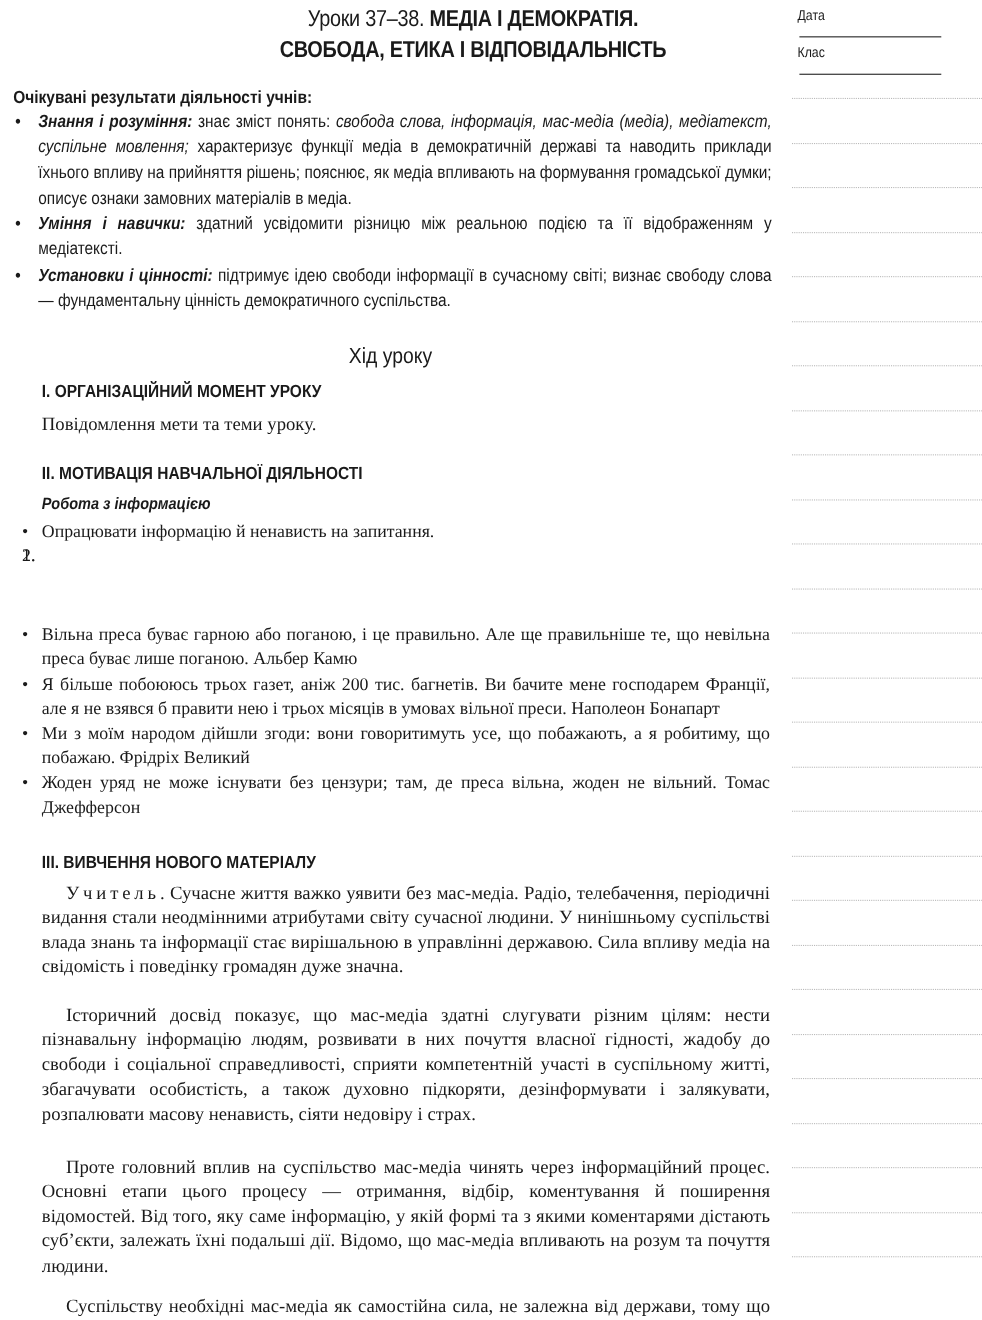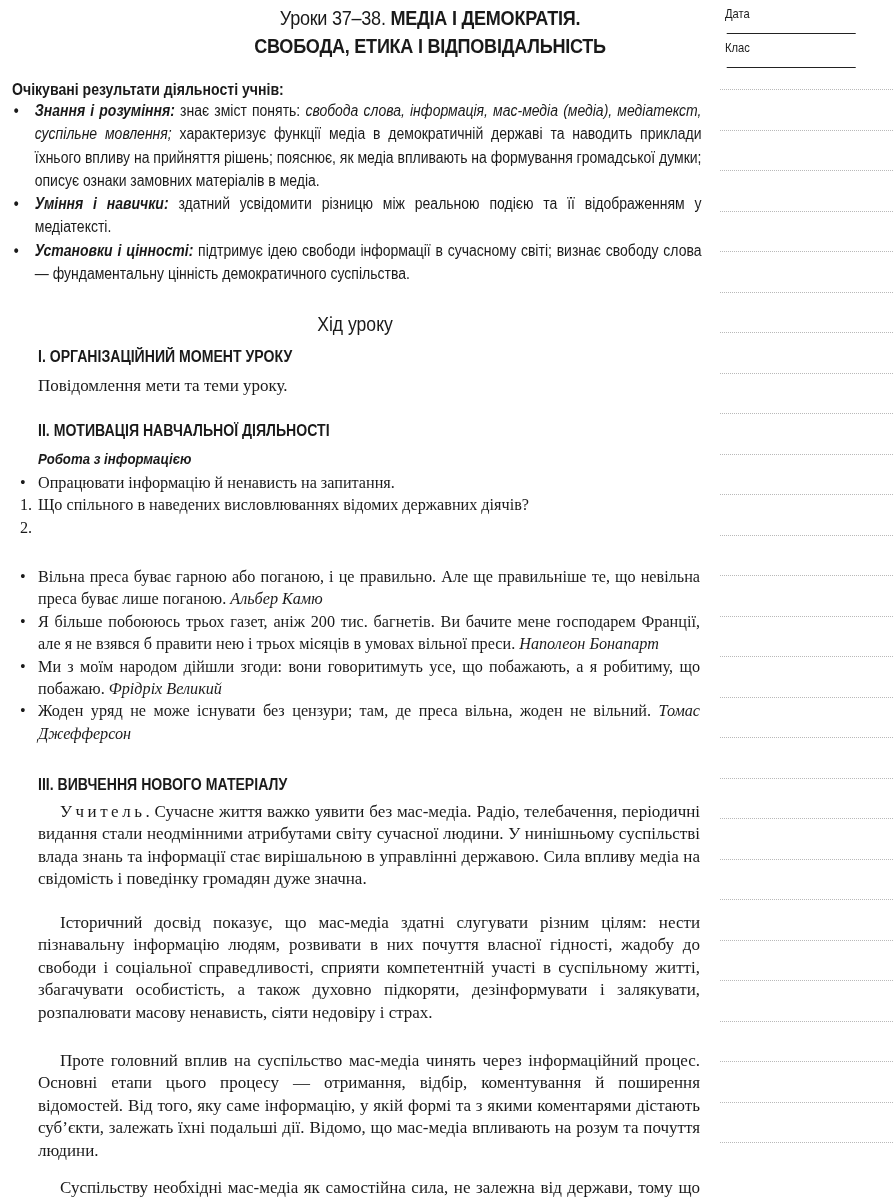--- a/index.html
+++ b/index.html
@@ -28,21 +28,21 @@
   .sec-head { position: absolute; left: 38px; font-family: "Liberation Sans", sans-serif; font-weight: bold; font-size: 16px; transform: scaleX(0.88); transform-origin: left top; white-space: nowrap; }
   .sub-head { position: absolute; left: 38px; font-family: "Liberation Sans", sans-serif; font-weight: bold; font-style: italic; font-size: 15px; transform: scaleX(0.88); transform-origin: left top; white-space: nowrap; }
 
   .para { position: absolute; left: 38px; width: 662px; font-family: "Liberation Serif", serif; font-size: 17px; line-height: 22.4px; text-align: justify; margin: 0; }
   .para.indent { text-indent: 22px; }
 
   .items { position: absolute; left: 20px; width: 680px; font-family: "Liberation Serif", serif; font-size: 16.2px; line-height: 22.4px; margin: 0; padding: 0; list-style: none; text-align: justify; }
   .items li { position: relative; padding-left: 18px; }
   .items li .marker { position: absolute; left: 0; top: 0; }
   .items li.num .marker { left: 0; }
-  .items .author { font-style: italic; }
+  .items .author { }
   .spaced { letter-spacing: 3.5px; }
 </style>
 </head>
 <body>
 
 <div class="title">
   <div><span>Уроки 37–38. </span><b>МЕДІА І ДЕМОКРАТІЯ.</b></div>
   <div><b>СВОБОДА, ЕТИКА І ВІДПОВІДАЛЬНІСТЬ</b></div>
 </div>
 
@@ -98,21 +98,21 @@
 <div class="course-head">Хід уроку</div>
 
 <div class="sec-head" style="top:348px;">I. ОРГАНІЗАЦІЙНИЙ МОМЕНТ УРОКУ</div>
 <p class="para" style="top:375px;">Повідомлення мети та теми уроку.</p>
 
 <div class="sec-head" style="top:422px;">II. МОТИВАЦІЯ НАВЧАЛЬНОЇ ДІЯЛЬНОСТІ</div>
 <div class="sub-head" style="top:450px;">Робота з інформацією</div>
 
 <ul class="items" style="top:472px;">
   <li><span class="marker">•</span><span>Опрацювати інформацію й ненависть на запитання.</span></li>
-  <li class="num"><span class="marker">1.</span><span>Що спільного в наведених висловлюваннях відомих державних діячів?</span></li>
+  <li class="num"><span class="marker">1.</span></li>
   <li class="num"><span class="marker">2.</span></li>
 </ul>
 
 <ul class="items" style="top:566px;">
   <li><span class="marker">•</span><span>Вільна преса буває гарною або поганою, і це правильно. Але ще правильніше те, що невільна преса буває лише поганою. </span><span class="author">Альбер Камю</span></li>
   <li><span class="marker">•</span><span>Я більше побоююсь трьох газет, аніж 200 тис. багнетів. Ви бачите мене господарем Франції, але я не взявся б правити нею і трьох місяців в умовах вільної преси. </span><span class="author">Наполеон Бонапарт</span></li>
   <li><span class="marker">•</span><span>Ми з моїм народом дійшли згоди: вони говоритимуть усе, що побажають, а я робитиму, що побажаю. </span><span class="author">Фрідріх Великий</span></li>
   <li><span class="marker">•</span><span>Жоден уряд не може існувати без цензури; там, де преса вільна, жоден не вільний. </span><span class="author">Томас Джефферсон</span></li>
 </ul>
 

